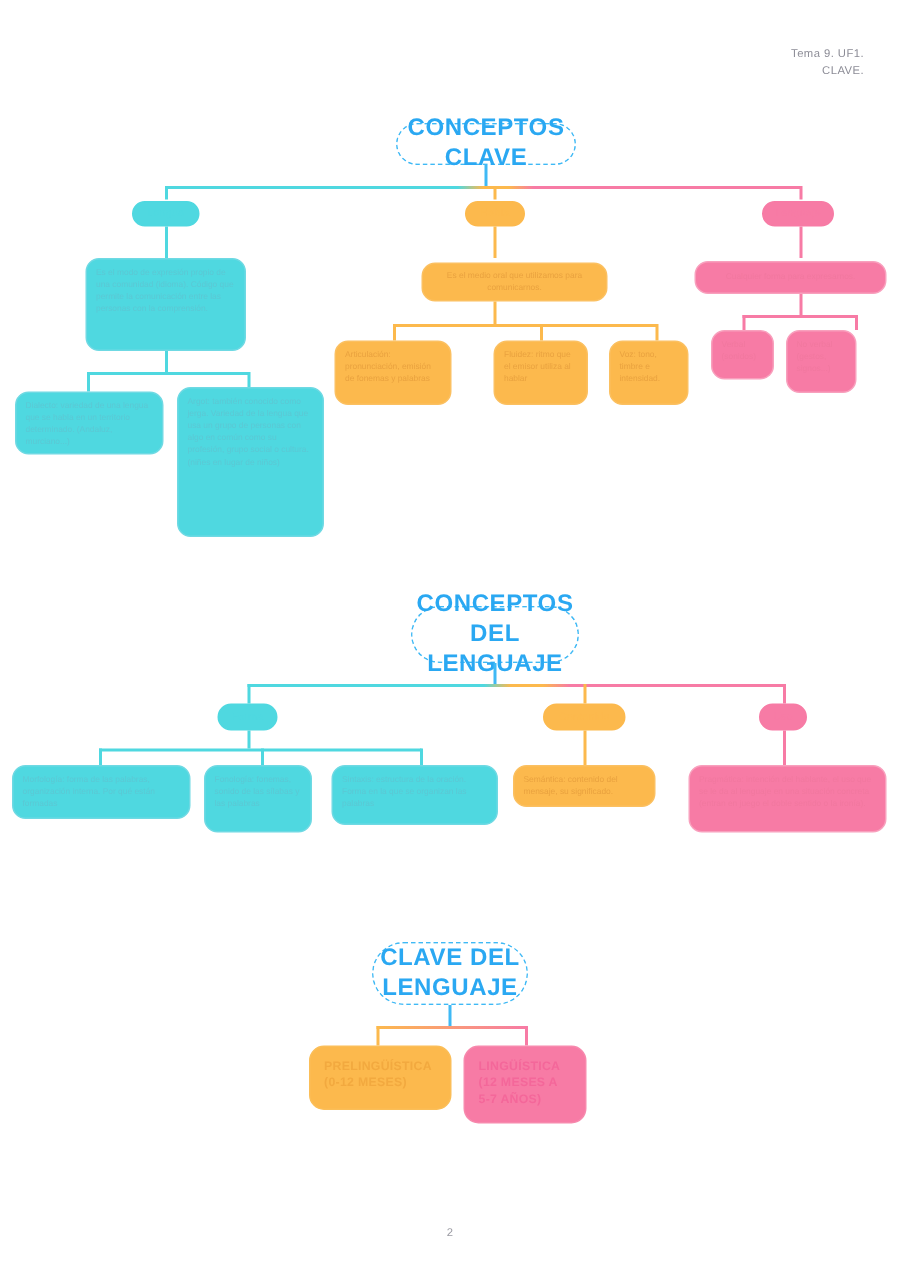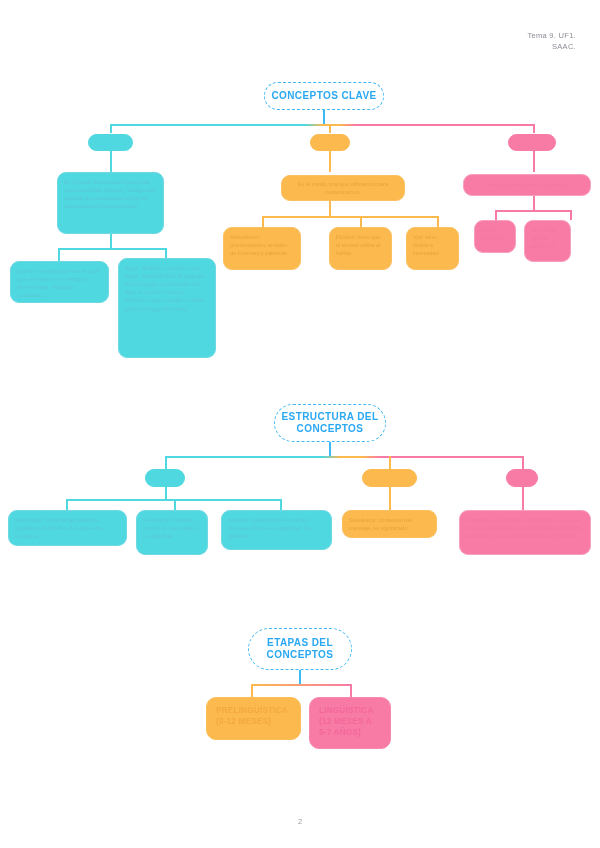--- a/index.html
+++ b/index.html
@@ -33,21 +33,21 @@
     position:absolute;
     box-sizing:border-box;
     border-radius:12px;
     background:#fff;
   }
   .title-node{
     border:1.3px dashed #3fb9f5;
     border-radius:22px;
     color:#2aa8f2;
     font-weight:bold;
-    font-size:10px;
+    font-size:16px;
     letter-spacing:.4px;
     display:flex;align-items:center;justify-content:center;
     text-align:center;
     line-height:1.25;
     background:#fff;
   }
   .pill{
     border-radius:9px;
     display:flex;align-items:center;justify-content:center;
     font-size:7px;
@@ -102,21 +102,21 @@
   }
   .gradpk{background:linear-gradient(to right,#fcb94d 0%,#f77ba5 100%);}
 </style>
 </head>
 <body>
 
 <div class="page">
 
   <div class="doc-header">
     <div>Tema 9. UF1.</div>
-    <div>SAAC.</div>
+    <div>CLAVE.</div>
   </div>
 
   <div>
 
     <div class="node title-node" style="left:264px;top:82px;width:120px;height:28px;">CONCEPTOS CLAVE</div>
 
     <div class="ln v bl" style="left:323px;top:110px;height:14px;"></div>
 
     <div class="ln h grad3" style="left:110px;top:124px;width:424px;"></div>
 
@@ -161,21 +161,21 @@
     <div class="ln h pk" style="left:495px;top:210px;width:76px;"></div>
     <div class="ln v pk" style="left:495px;top:210px;height:10px;"></div>
     <div class="ln v pk" style="left:570px;top:210px;height:10px;"></div>
 
     <div class="node box pk" style="left:474px;top:220px;width:42px;height:33px;">Verbal (sonidos)</div>
     <div class="node box pk" style="left:524px;top:220px;width:47px;height:42px;">No verbal (gestos, signos...)</div>
   </div>
 
   <div>
 
-    <div class="node title-node" style="left:274px;top:404px;width:112px;height:38px;">ESTRUCTURA DEL CONCEPTOS</div>
+    <div class="node title-node" style="left:274px;top:404px;width:112px;height:38px;">CONCEPTOS DEL LENGUAJE</div>
 
     <div class="ln v bl" style="left:329px;top:442px;height:14px;"></div>
     <div class="ln h grad3b" style="left:165px;top:456px;width:358px;"></div>
     <div class="ln v cy" style="left:165px;top:456px;height:13px;"></div>
     <div class="ln v or" style="left:389px;top:456px;height:13px;"></div>
     <div class="ln v pk" style="left:522px;top:456px;height:13px;"></div>
 
     <div class="node pill cy" style="left:145px;top:469px;width:40px;height:18px;">Forma</div>
     <div class="ln v cy" style="left:165px;top:487px;height:12px;"></div>
     <div class="ln h cy" style="left:66px;top:499px;width:215px;"></div>
@@ -191,21 +191,21 @@
     <div class="ln v or" style="left:389px;top:487px;height:23px;"></div>
     <div class="node box or" style="left:342px;top:510px;width:95px;height:28px;">Semántica: contenido del mensaje, su significado.</div>
 
     <div class="node pill pk" style="left:506px;top:469px;width:32px;height:18px;">Uso</div>
     <div class="ln v pk" style="left:522px;top:487px;height:23px;"></div>
     <div class="node box pk" style="left:459px;top:510px;width:132px;height:45px;">Pragmática: intención del hablante, el uso que se le da al lenguaje en una situación concreta (entran en juego el doble sentido o la ironía).</div>
   </div>
 
   <div>
 
-    <div class="node title-node" style="left:248px;top:628px;width:104px;height:42px;">ETAPAS DEL CONCEPTOS</div>
+    <div class="node title-node" style="left:248px;top:628px;width:104px;height:42px;">CLAVE DEL LENGUAJE</div>
 
     <div class="ln v bl" style="left:299px;top:670px;height:14px;"></div>
     <div class="ln h gradpk" style="left:251px;top:684px;width:100px;"></div>
     <div class="ln v or" style="left:251px;top:684px;height:13px;"></div>
     <div class="ln v pk" style="left:350px;top:684px;height:13px;"></div>
 
     <div class="node bold-box or" style="left:206px;top:697px;width:95px;height:43px;">
       <div>PRELINGÜÍSTICA</div>
       <div>(0-12 MESES)</div>
     </div>

